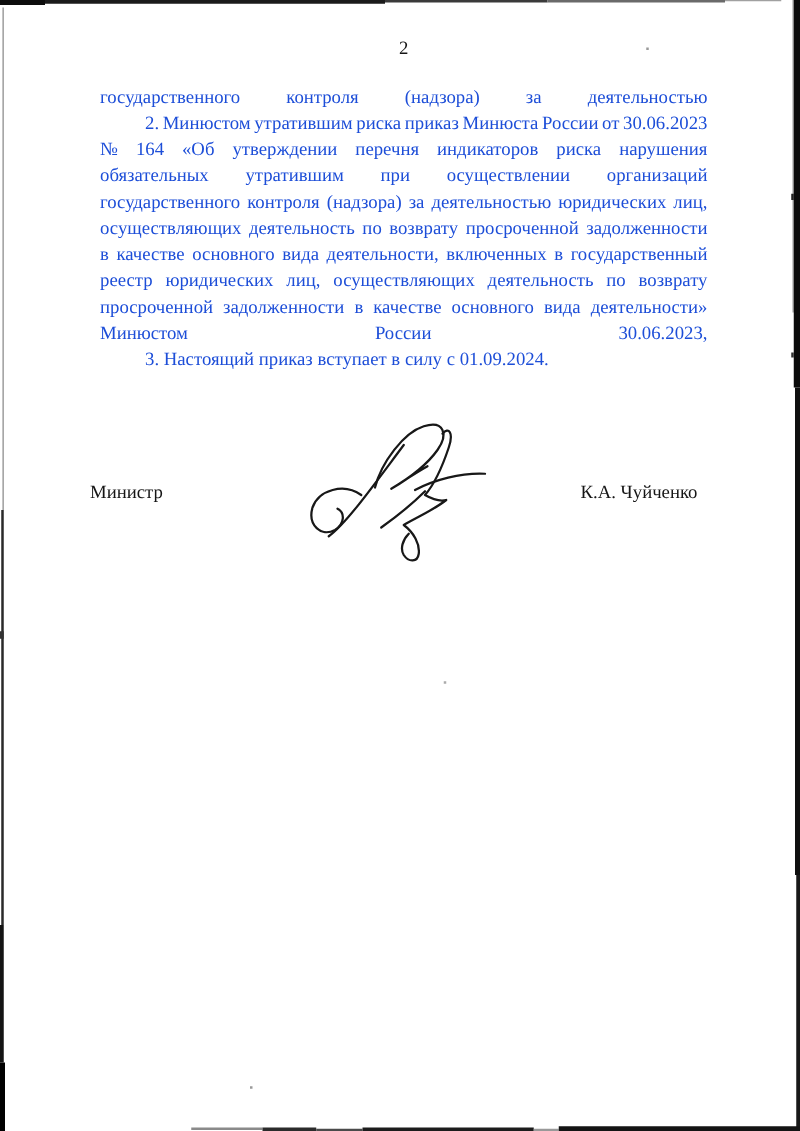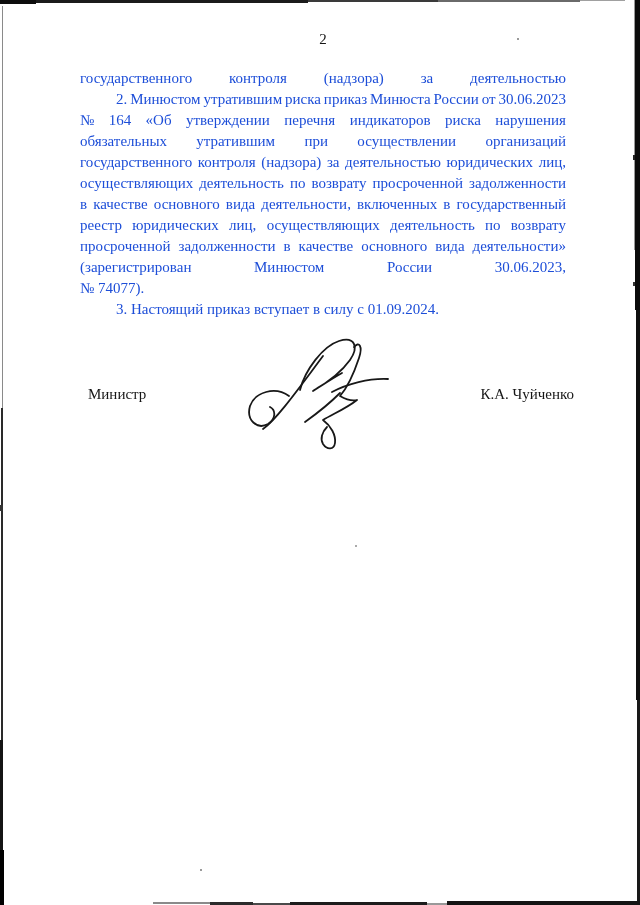--- a/index.html
+++ b/index.html
@@ -17,21 +17,21 @@
   }
 
   .body-text{
     position:absolute;top:68px;left:80px;width:486px;
     font-size:15px;line-height:21px;color:#1d4ed8;
   }
   .line{height:21px;white-space:nowrap;}
   .justify{display:flex;justify-content:space-between;white-space:normal;}
   .indent{padding-left:36px;}
 
-  .sig-row{position:absolute;top:386px;left:88px;width:486px;height:21px;font-size:15px;}
+  .sig-row{position:absolute;top:386px;left:72px;width:486px;height:21px;font-size:15px;}
   .sig-role{position:absolute;left:0;top:0;}
   .sig-name{position:absolute;right:0;top:0;margin-left:32px;}
   .sig-svg{position:absolute;left:243px;top:336px;}
   .sig-svg path{fill:none;stroke:#181818;stroke-width:1.8;stroke-linecap:round;stroke-linejoin:round;}
 
   .art{position:absolute;}
 </style>
 </head>
 <body>
 
@@ -152,26 +152,24 @@
     <div class="line justify">
         <span>просроченной</span>
         <span>задолженности</span>
         <span>в</span>
         <span>качестве</span>
         <span>основного</span>
         <span>вида</span>
         <span>деятельности»</span>
       </div>
     <div class="line justify">
-        <span>(зарегистрирован</span>
         <span>Минюстом</span>
         <span>России</span>
         <span>30.06.2023,</span>
       </div>
-    <div class="line">№ 74077).</div>
     <div class="line indent">3. Настоящий приказ вступает в силу с 01.09.2024.</div>
   </div>
 
   <div class="sig-row">
     <span class="sig-role">Министр</span>
     <span class="sig-name">К.А. Чуйченко</span>
   </div>
 
   <svg class="sig-svg" width="152" height="118" viewBox="0 0 152 118">
     <path d="M46,60 C32,50 12,56 7,70 C3,84 14,94 25,88 C33,83 33,74 27,71"></path>

